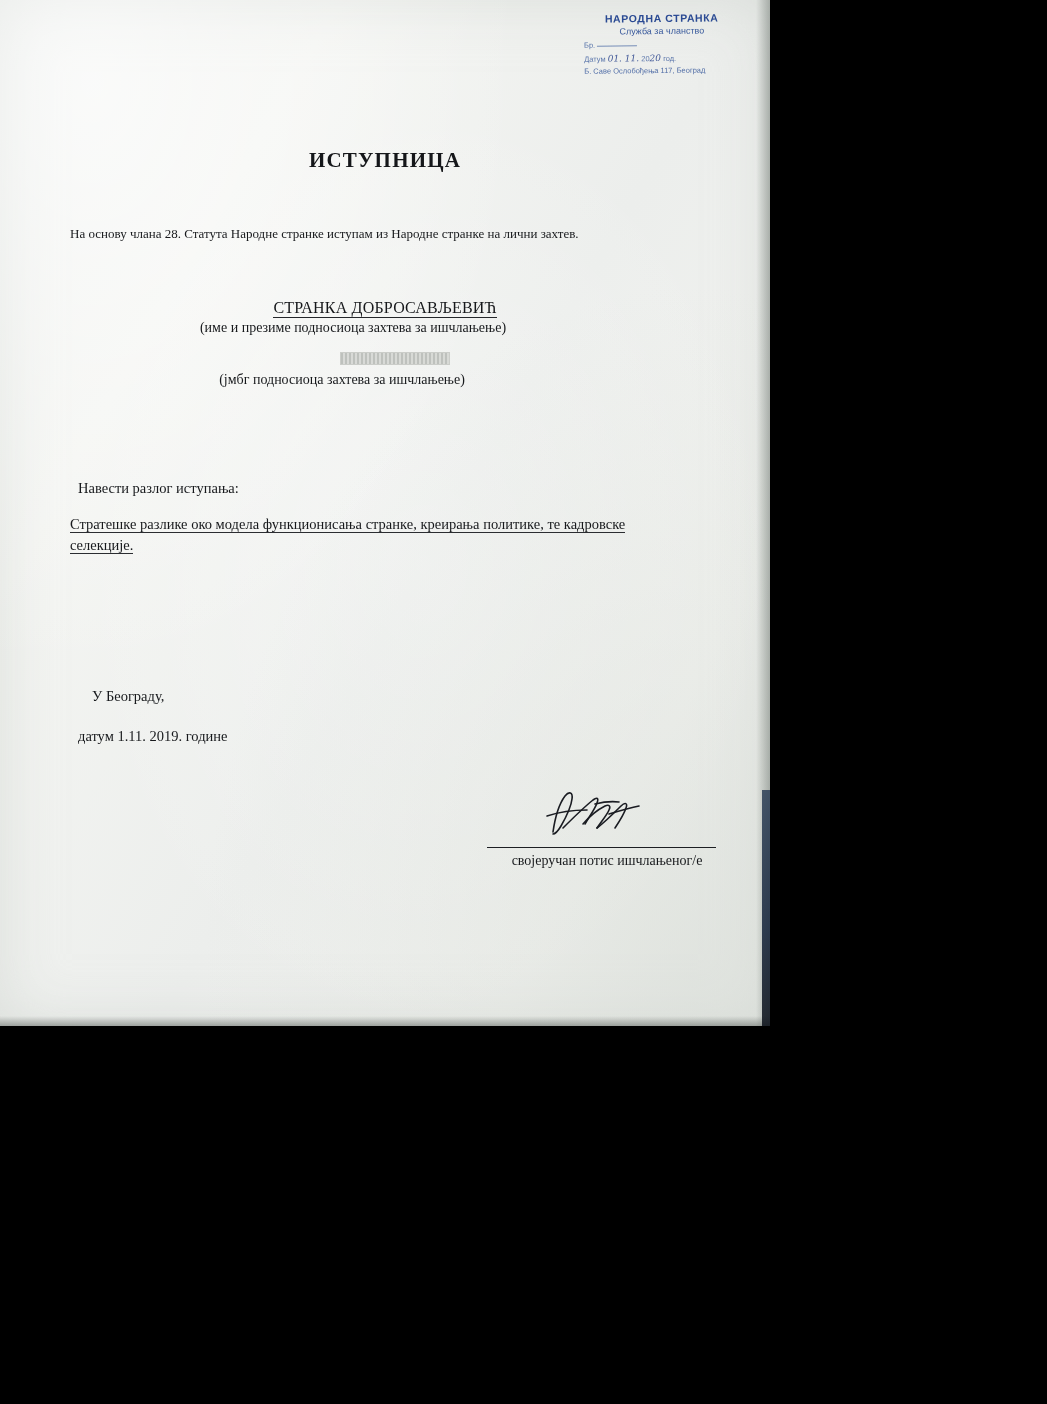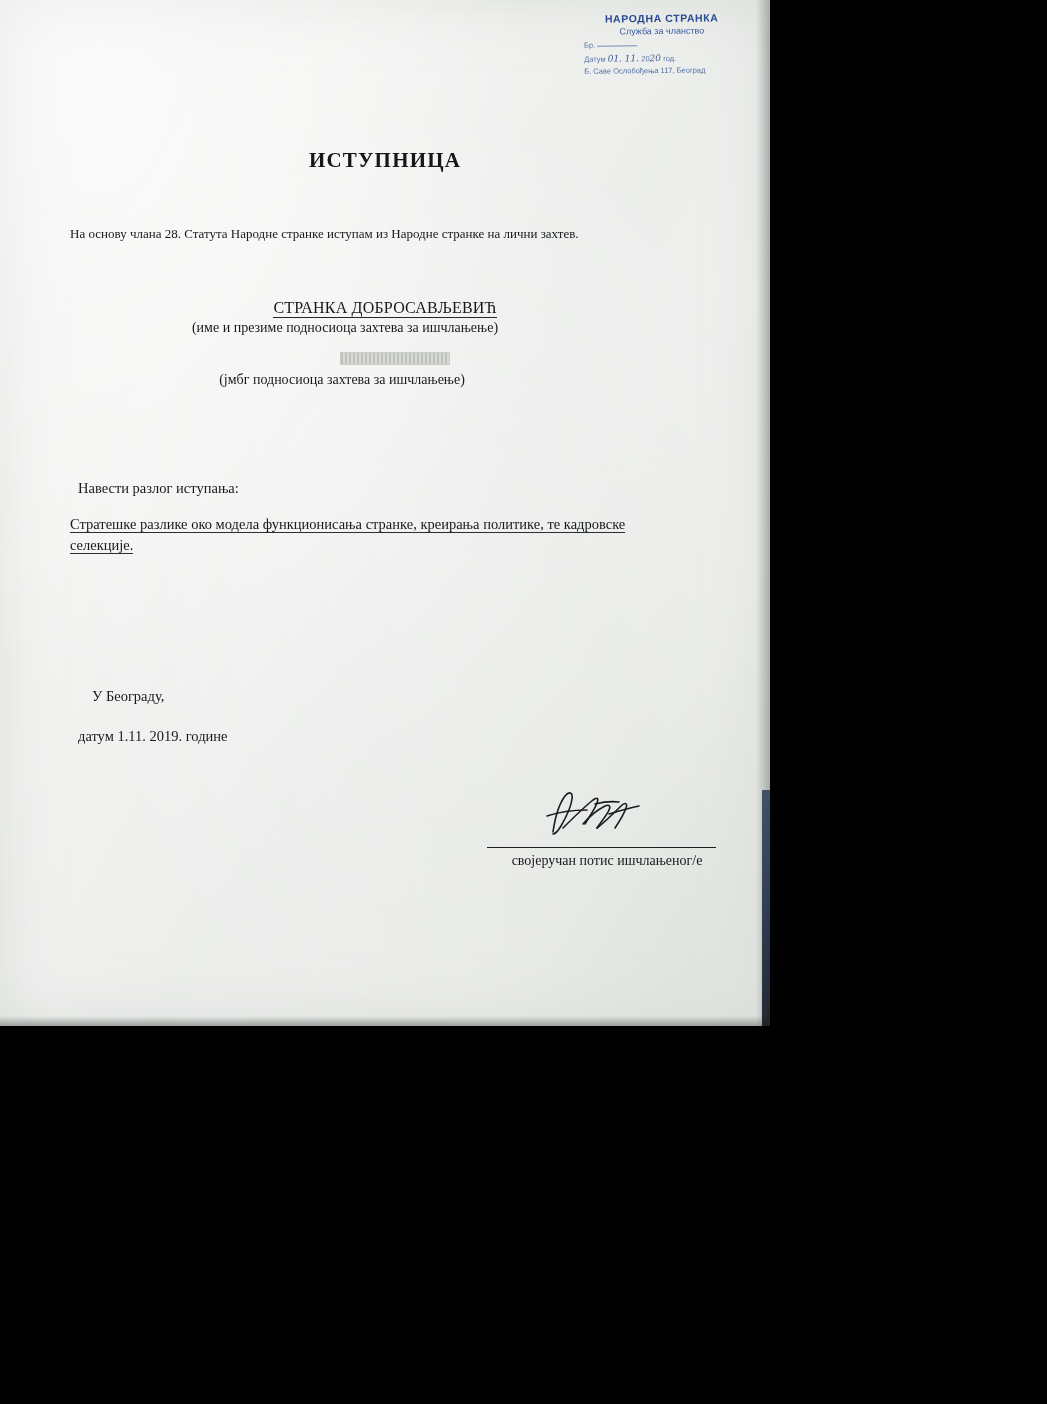--- a/index.html
+++ b/index.html
@@ -145,21 +145,21 @@
     color: #16181b;
     letter-spacing: 0.2px;
   }
   #member-name span {
     border-bottom: 1px solid #24262a;
     padding-bottom: 1px;
   }
 
   #name-caption {
     position: absolute;
-    left: 8px;
+    left: 16px;
     top: 320px;
     width: 674px;
     text-align: center;
     font-size: 14px;
     color: #17191c;
   }
 
   #jmbg-redaction {
     position: absolute;
     left: 340px;

